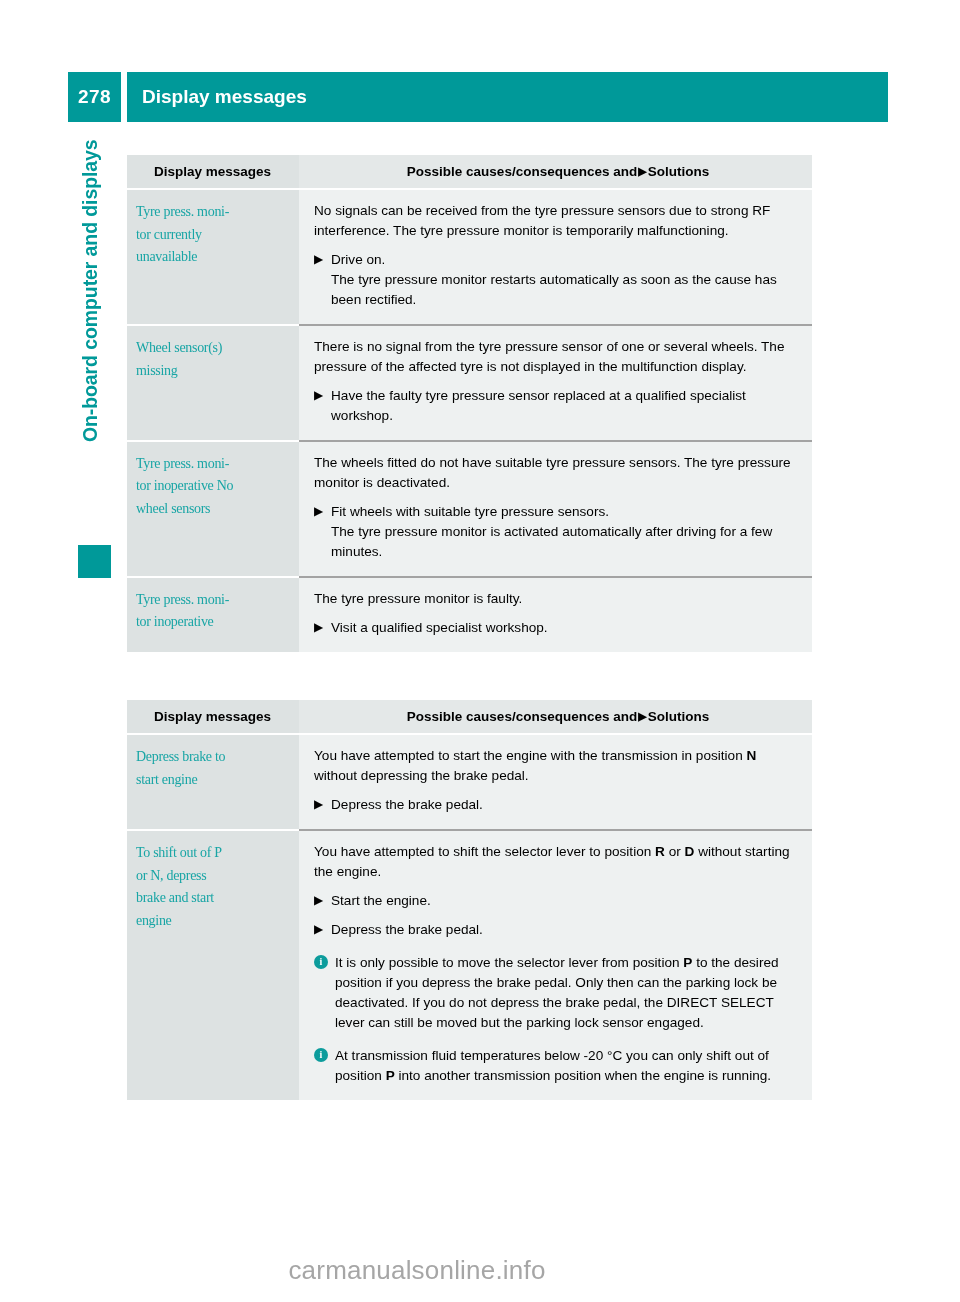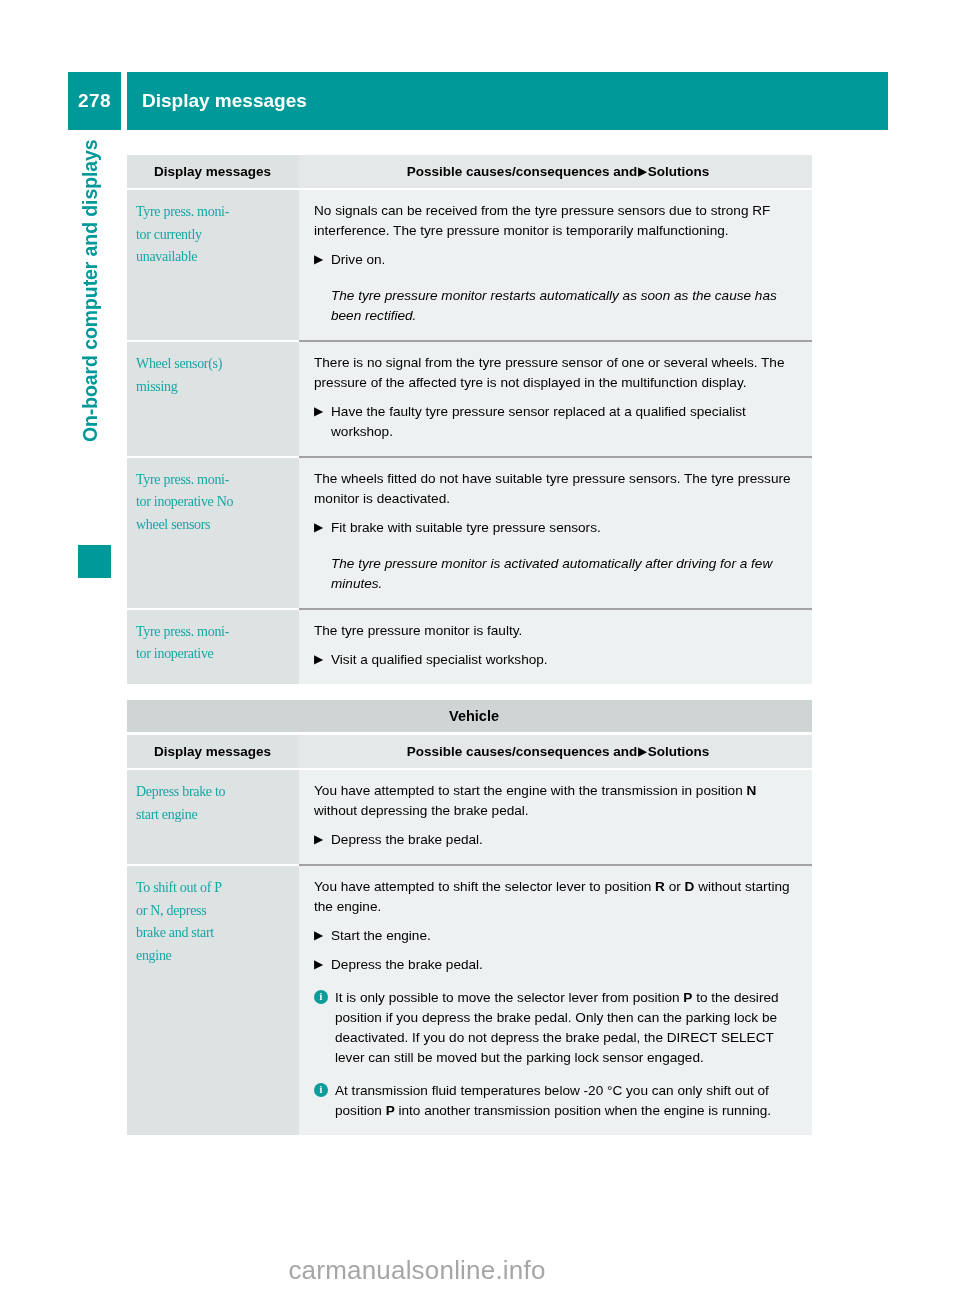--- a/index.html
+++ b/index.html
@@ -14,21 +14,21 @@
     font-family: "Liberation Sans", sans-serif;
     overflow: hidden;
   }
 
   
   #page-header {
     position: absolute;
     left: 68px;
     top: 72px;
     width: 820px;
-    height: 58px;
+    height: 50px;
     display: flex;
     align-items: stretch;
   }
   #page-number-block {
     width: 53px;
     background: #009999;
     color: #ffffff;
     font-size: 19px;
     font-weight: bold;
     display: flex;
@@ -150,22 +150,21 @@
   .sol .tri {
     position: absolute;
     left: 0;
     top: 1px;
     font-size: 12px;
     line-height: 1.42;
     color: #000000;
   }
   .sol .sol-sub {
     display: block;
-    margin-top: 16px;
-    font-style: italic;
+    margin-top: 0px;
   }
 
   .note {
     margin: 13px 0 0 0;
     padding-left: 21px;
     position: relative;
   }
   .note .info-icon {
     position: absolute;
     left: 0px;
@@ -265,21 +264,21 @@
     <tr>
       <td class="msg-cell">
         <span>Tyre press. moni-</span><br>
         <span>tor inoperative No</span><br>
         <span>wheel sensors</span>
       </td>
       <td class="cause-cell">
         <p class="para">The wheels fitted do not have suitable tyre pressure sensors. The tyre pressure monitor is deactivated.</p>
         <div class="sol">
           <span class="tri">▶</span>
-          <span>Fit brake with suitable tyre pressure sensors.</span>
+          <span>Fit wheels with suitable tyre pressure sensors.</span>
           <span class="sol-sub">The tyre pressure monitor is activated automatically after driving for a few minutes.</span>
         </div>
       </td>
     </tr>
 
     <tr class="last-row">
       <td class="msg-cell">
         <span>Tyre press. moni-</span><br>
         <span>tor inoperative</span>
       </td>
@@ -295,23 +294,20 @@
   </tbody>
 </table>
 
 <table class="msg-table" id="table-vehicle">
   <colgroup>
       <col class="col-msg">
       <col class="col-cause">
     </colgroup>
   <thead>
     <tr>
-      <th class="group-title-cell" colspan="2">Vehicle</th>
-    </tr>
-    <tr>
       <th class="hdr-cell c1">Display messages</th>
       <th class="hdr-cell c2"><span>Possible causes/consequences and</span><span class="inline-tri">▶</span><span>Solutions</span></th>
     </tr>
   </thead>
   <tbody>
 
     <tr>
       <td class="msg-cell">
         <span>Depress brake to</span><br>
         <span>start engine</span>

